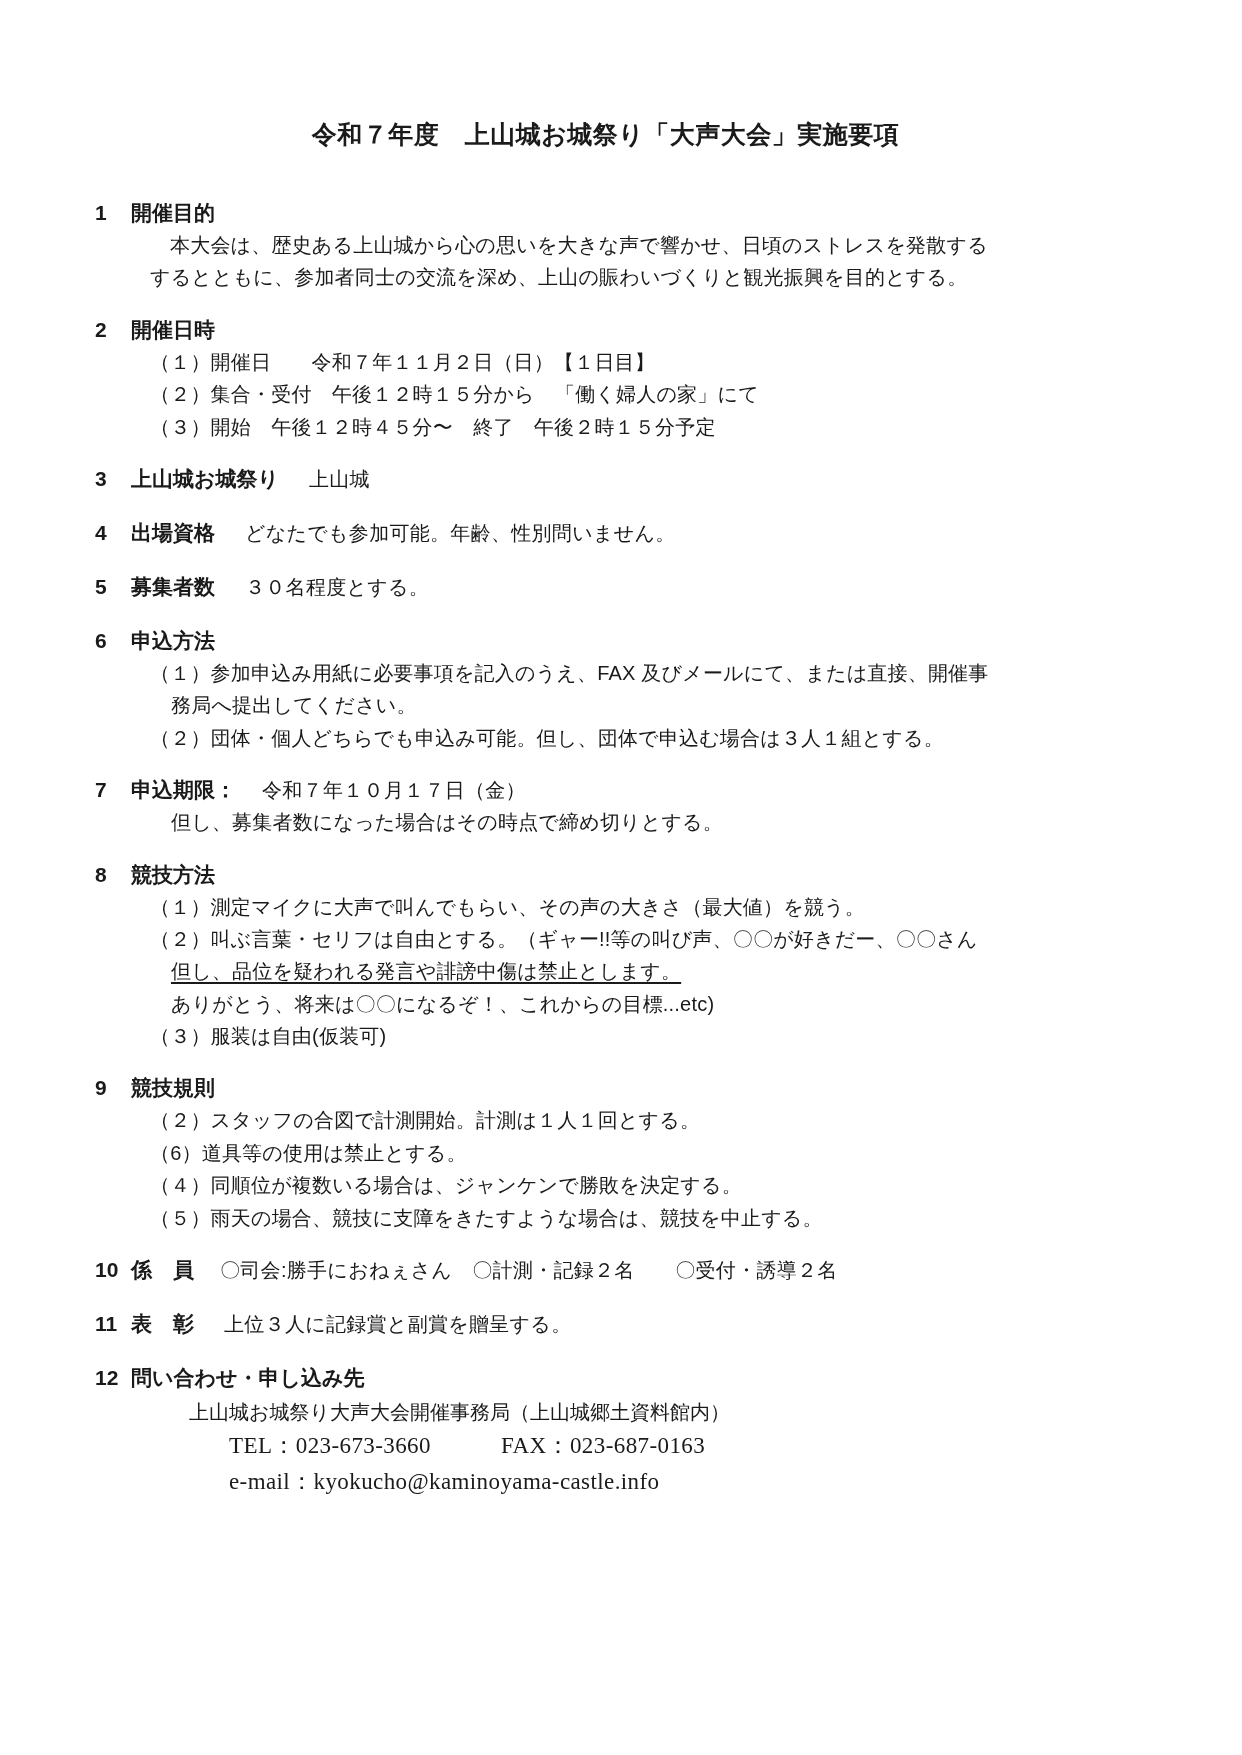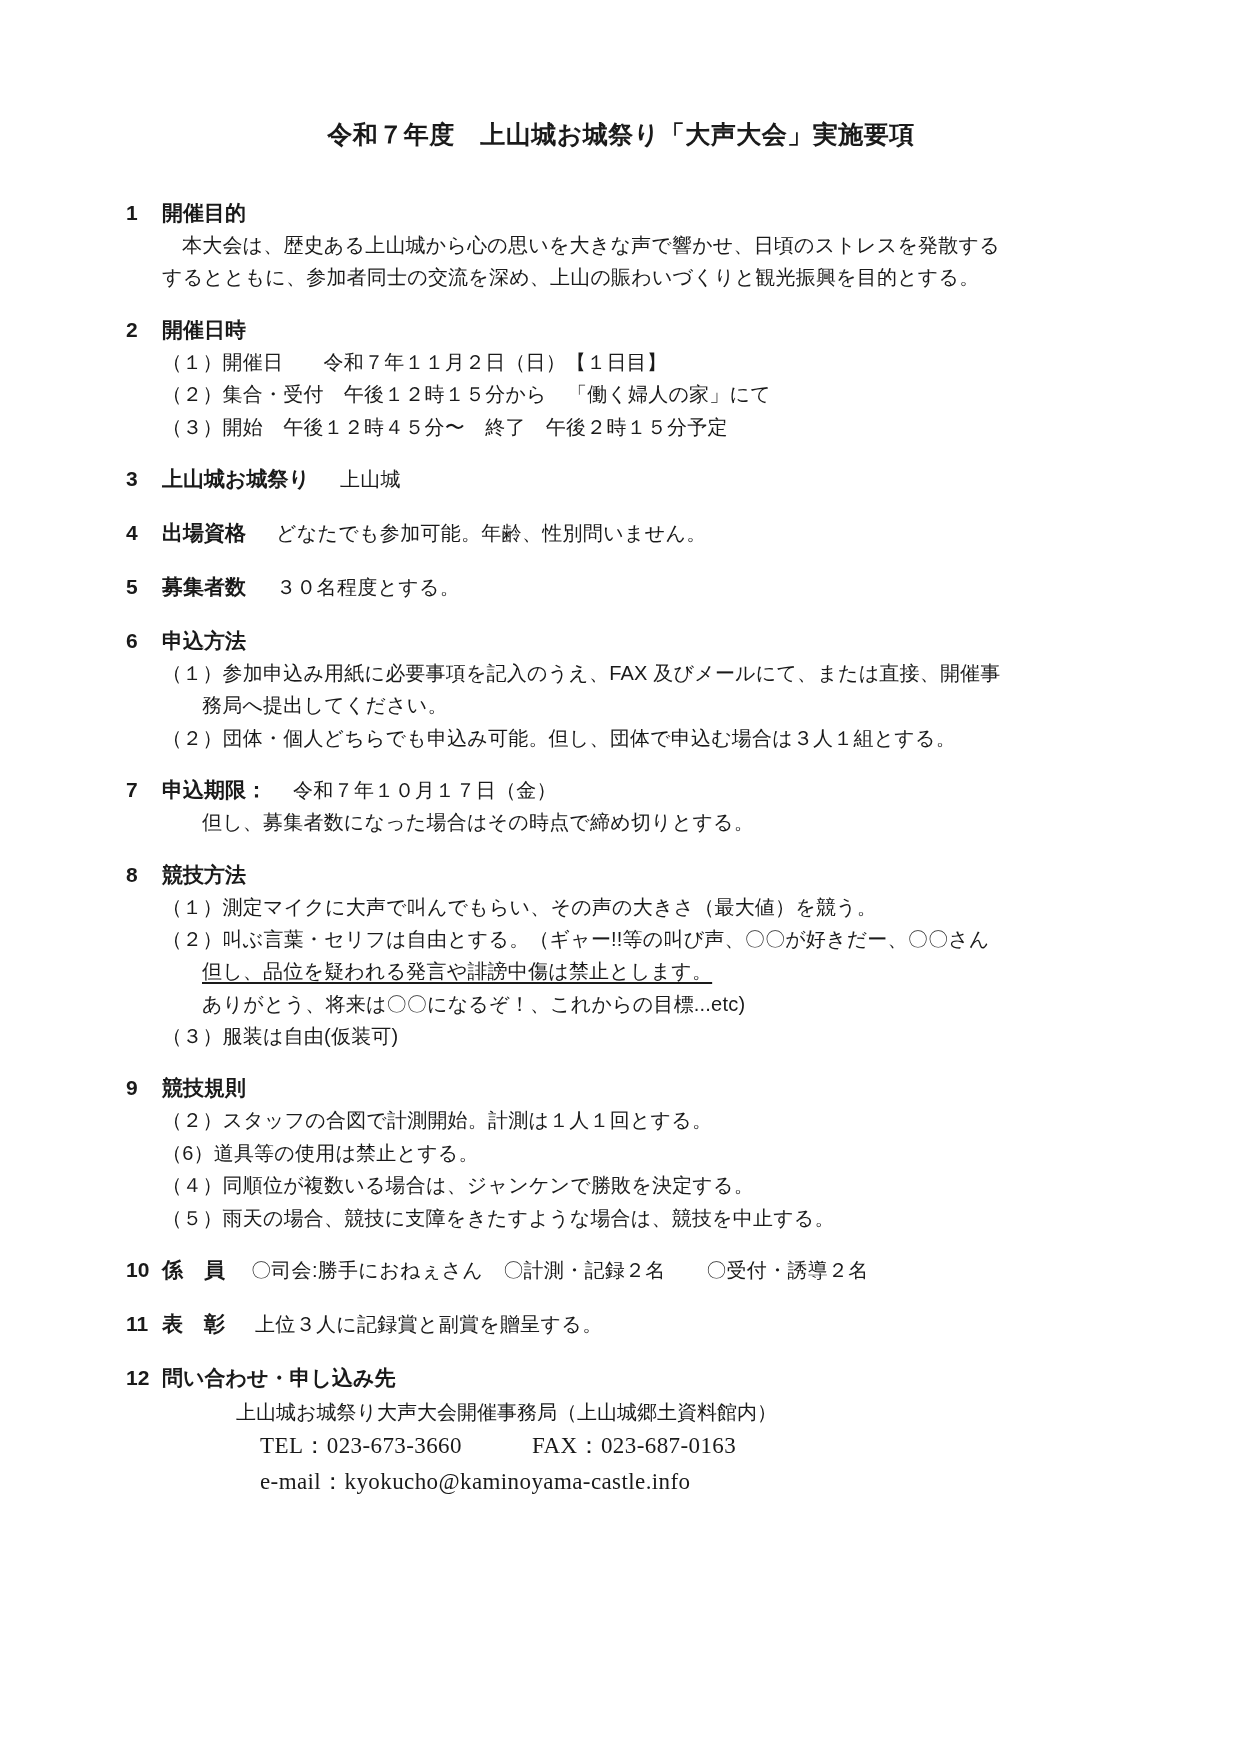--- a/index.html
+++ b/index.html
@@ -12,21 +12,21 @@
     height: 1755px;
     font-family: "Liberation Sans", sans-serif;
     color: #1a1a1a;
     -webkit-font-smoothing: antialiased;
   }
   .page {
     position: relative;
     width: 1242px;
     height: 1755px;
     box-sizing: border-box;
-    padding: 100px 120px 0 120px;
+    padding: 100px 120px 0 89px;
   }
   .doc-title {
     text-align: center;
     font-size: 25px;
     font-weight: bold;
     letter-spacing: 0.5px;
     margin: 18px 0 48px 0;
   }
   .section {
     margin-bottom: 10px;
@@ -53,41 +53,41 @@
     font-size: 20px;
     padding-left: 30px;
     letter-spacing: 0.3px;
   }
   .sec-inline.tight {
     padding-left: 26px;
   }
   .body-line {
     font-size: 20px;
     line-height: 1.62;
-    margin-left: 42px;
+    margin-left: 61px;
     letter-spacing: 0.2px;
   }
   .body-line.indent1 {
     text-indent: 20px;
   }
   .body-line.deep {
     margin-left: 82px;
   }
   .underline {
     text-decoration: underline;
     text-underline-offset: 4px;
   }
   .contact-block {
     margin-left: 90px;
     margin-top: 4px;
   }
   .contact-org {
     font-size: 20px;
     line-height: 1.6;
-    margin-left: 26px;
+    margin-left: 10px;
   }
   .contact-serif {
     font-family: "Liberation Serif", serif;
     font-size: 23px;
     line-height: 1.55;
     margin-left: 50px;
     letter-spacing: 0.4px;
   }
   .gap-md { height: 12px; }
   .gap-lg { height: 16px; }

